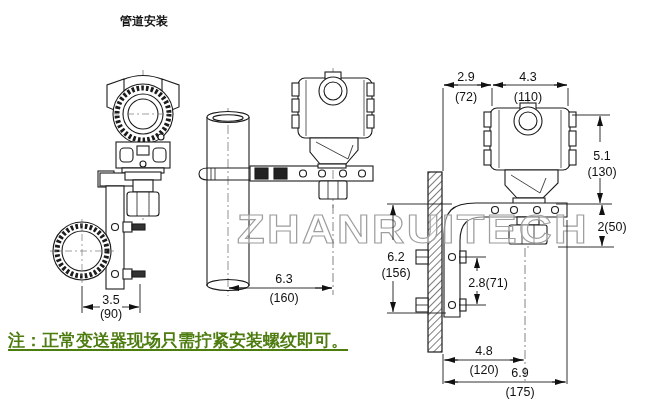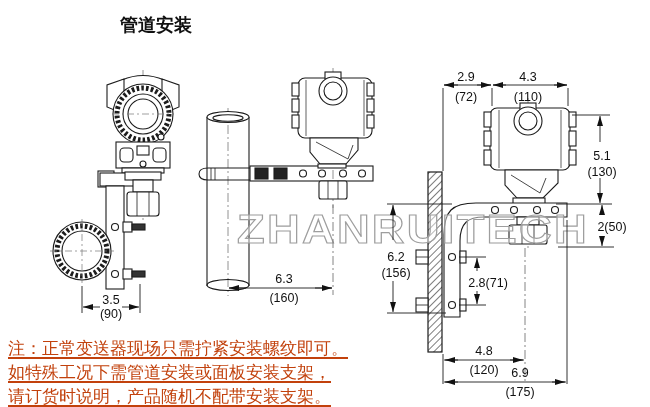--- a/index.html
+++ b/index.html
@@ -1,20 +1,20 @@
 <!DOCTYPE html>
 <html><head>
 <meta charset="utf-8">
 <style>
   html,body{margin:0;padding:0;background:#fff;}
   .stage{position:relative;width:650px;height:407px;background:#fff;overflow:hidden;
          font-family:"Liberation Sans",sans-serif;}
-  .title{position:absolute;font-size:18px;font-weight:bold;color:#111;white-space:nowrap;}
-  .note{position:absolute;left:8px;width:370px;color:#c2410c;font-weight:normal;font-size:17px;
-        white-space:nowrap;margin-top:8px;}
+  .title{position:absolute;font-size:12px;font-weight:bold;color:#111;white-space:nowrap;}
+  .note{position:absolute;left:8px;width:370px;color:#4d7c0f;font-weight:bold;font-size:17px;
+        white-space:nowrap;}
   .note span{text-decoration:underline;text-underline-offset:3px;
              text-decoration-thickness:1.5px;}
   svg{position:absolute;left:0;top:0;}
   svg text{font-family:"Liberation Sans",sans-serif;font-size:12.5px;fill:#111;}
   .wm{font-size:40px;font-weight:bold;letter-spacing:2px;
       fill:rgba(255,255,255,0.45);stroke:#9e9e9e;stroke-width:1.1px;}
 </style>
 </head>
 <body>
 
@@ -237,20 +237,14 @@
       <text x="520" y="377">6.9</text>
       <text x="520" y="396">(175)</text>
     </g>
   </svg>
 
   <div class="title" style="left:120px;top:13px;">管道安装</div>
 
   <div class="note" style="top:329px;">
     <span>注：正常变送器现场只需拧紧安装螺纹即可。</span>
   </div>
-  <div class="note" style="top:353px;">
-    <span>如特殊工况下需管道安装或面板安装支架，</span>
-  </div>
-  <div class="note" style="top:377px;">
-    <span>请订货时说明，产品随机不配带安装支架。</span>
-  </div>
 
 </div>
 
 </body></html>

